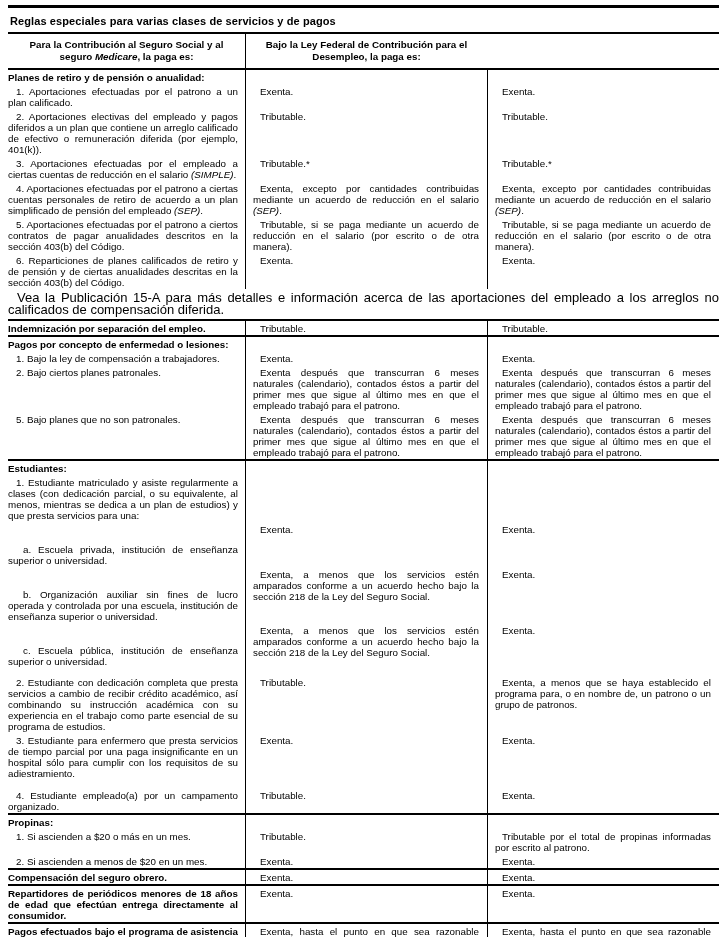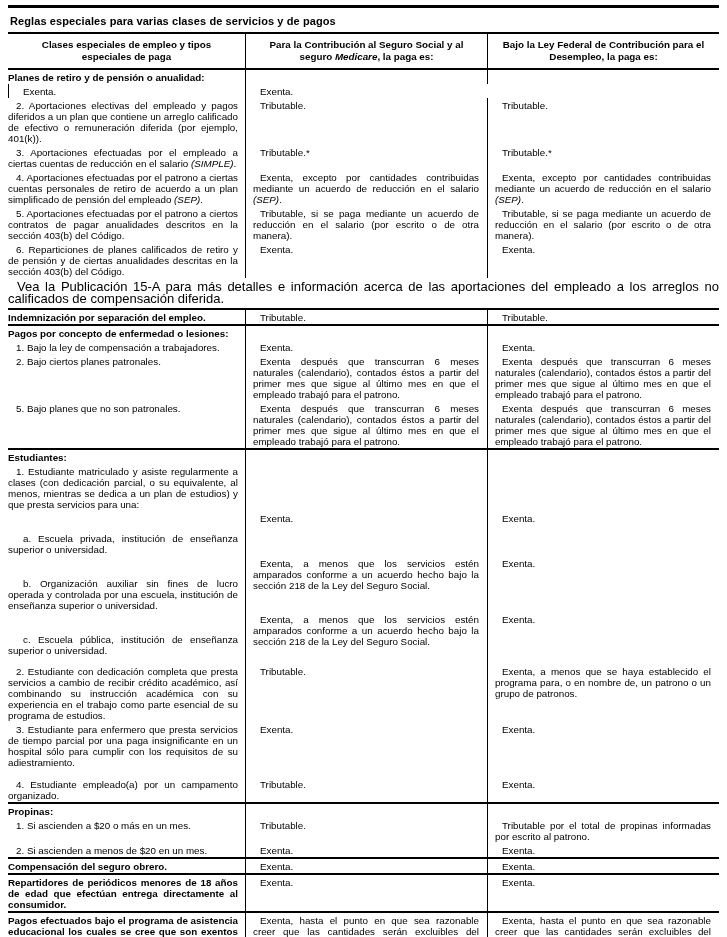--- a/index.html
+++ b/index.html
@@ -50,33 +50,33 @@
 </style>
 </head>
 <body>
 
 <div class="page">
   <div class="topbar"></div>
   <div class="doc-title">Reglas especiales para varias clases de servicios y de pagos</div>
   <div class="rule"></div>
 
   <div class="grid3 colheads">
-    <div class="hc">Clases especiales de empleo y tipos especiales de paga</div>
     <div class="hc">Para la Contribución al Seguro Social y al seguro <i>Medicare</i>, la paga es:</div>
     <div class="hc">Bajo la Ley Federal de Contribución para el Desempleo, la paga es:</div>
   </div>
 
   <div class="sections" id="sections">
       <div class="section">
         <div class="grid3 row">
           <div class="cell lab b">Planes de retiro y de pensión o anualidad:</div>
           <div class="cell ans"></div>
           <div class="cell ans"></div>
         </div>
         <div class="grid3 row">
+          <div class="cell lab i1">1. Aportaciones efectuadas por el patrono a un plan calificado.</div>
           <div class="cell ans">Exenta.</div>
           <div class="cell ans">Exenta.</div>
         </div>
         <div class="grid3 row">
           <div class="cell lab i1">2. Aportaciones electivas del empleado y pagos diferidos a un plan que contiene un arreglo calificado de efectivo o remuneración diferida (por ejemplo, 401(k)).</div>
           <div class="cell ans">Tributable.</div>
           <div class="cell ans">Tributable.</div>
         </div>
         <div class="grid3 row">
           <div class="cell lab i1">3. Aportaciones efectuadas por el empleado a ciertas cuentas de reducción en el salario <i>(SIMPLE)</i>.</div>

